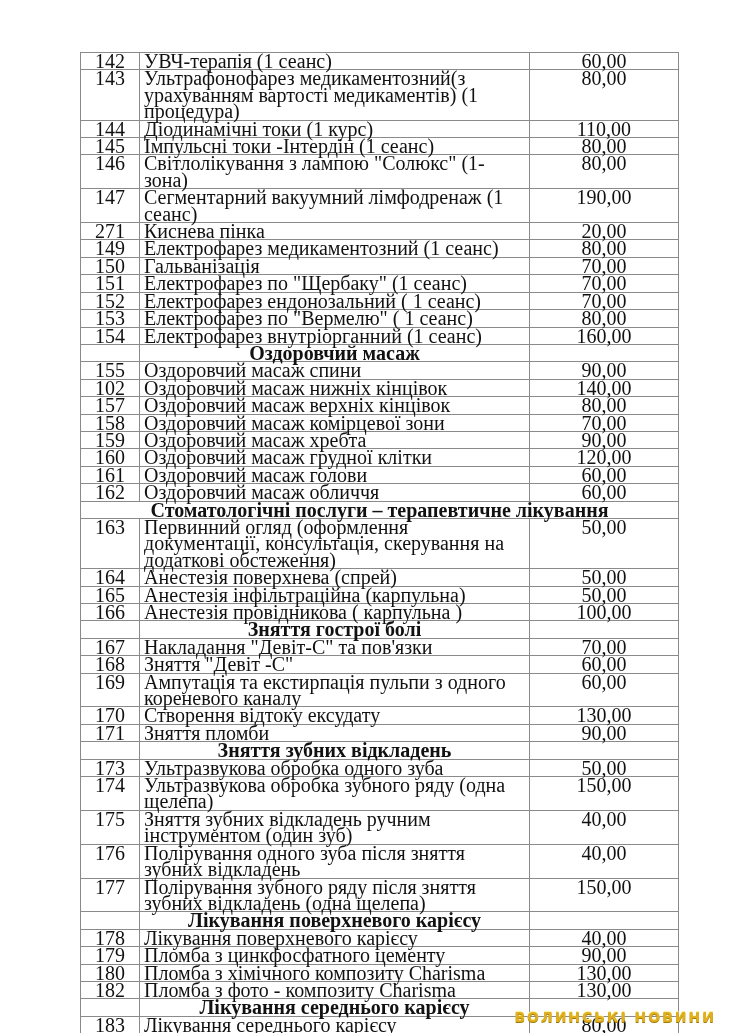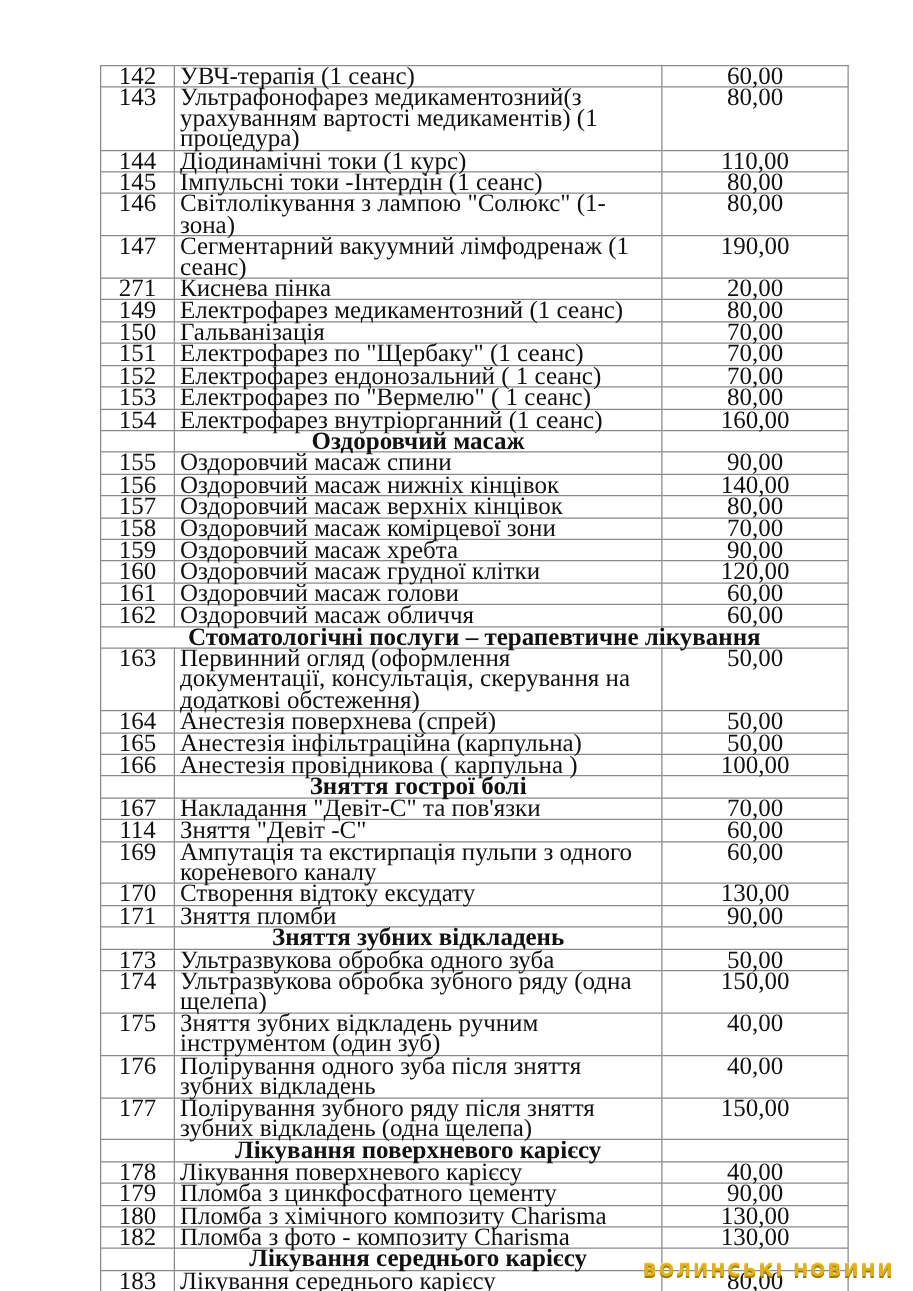--- a/index.html
+++ b/index.html
@@ -101,21 +101,21 @@
           <td class="num"></td>
           <td class="name sec-title">Оздоровчий  масаж</td>
           <td class="price-cell"></td>
         </tr>
         <tr>
           <td class="num">155</td>
           <td class="name">Оздоровчий масаж  спини</td>
           <td class="price-cell">90,00</td>
         </tr>
         <tr>
-          <td class="num">156</td>
+          <td class="num">102</td>
           <td class="name">Оздоровчий  масаж  нижніх кінцівок</td>
           <td class="price-cell">140,00</td>
         </tr>
         <tr>
           <td class="num">157</td>
           <td class="name">Оздоровчий  масаж верхніх кінцівок</td>
           <td class="price-cell">80,00</td>
         </tr>
         <tr>
           <td class="num">158</td>
@@ -169,21 +169,21 @@
           <td class="num"></td>
           <td class="name sec-title">Зняття  гострої  болі</td>
           <td class="price-cell"></td>
         </tr>
         <tr>
           <td class="num">167</td>
           <td class="name">Накладання "Девіт-С" та пов'язки</td>
           <td class="price-cell">70,00</td>
         </tr>
         <tr>
-          <td class="num">114</td>
+          <td class="num">168</td>
           <td class="name">Зняття "Девіт -С"</td>
           <td class="price-cell">60,00</td>
         </tr>
         <tr>
           <td class="num">169</td>
           <td class="name">Ампутація та екстирпація пульпи з одного кореневого каналу</td>
           <td class="price-cell">60,00</td>
         </tr>
         <tr>
           <td class="num">170</td>

